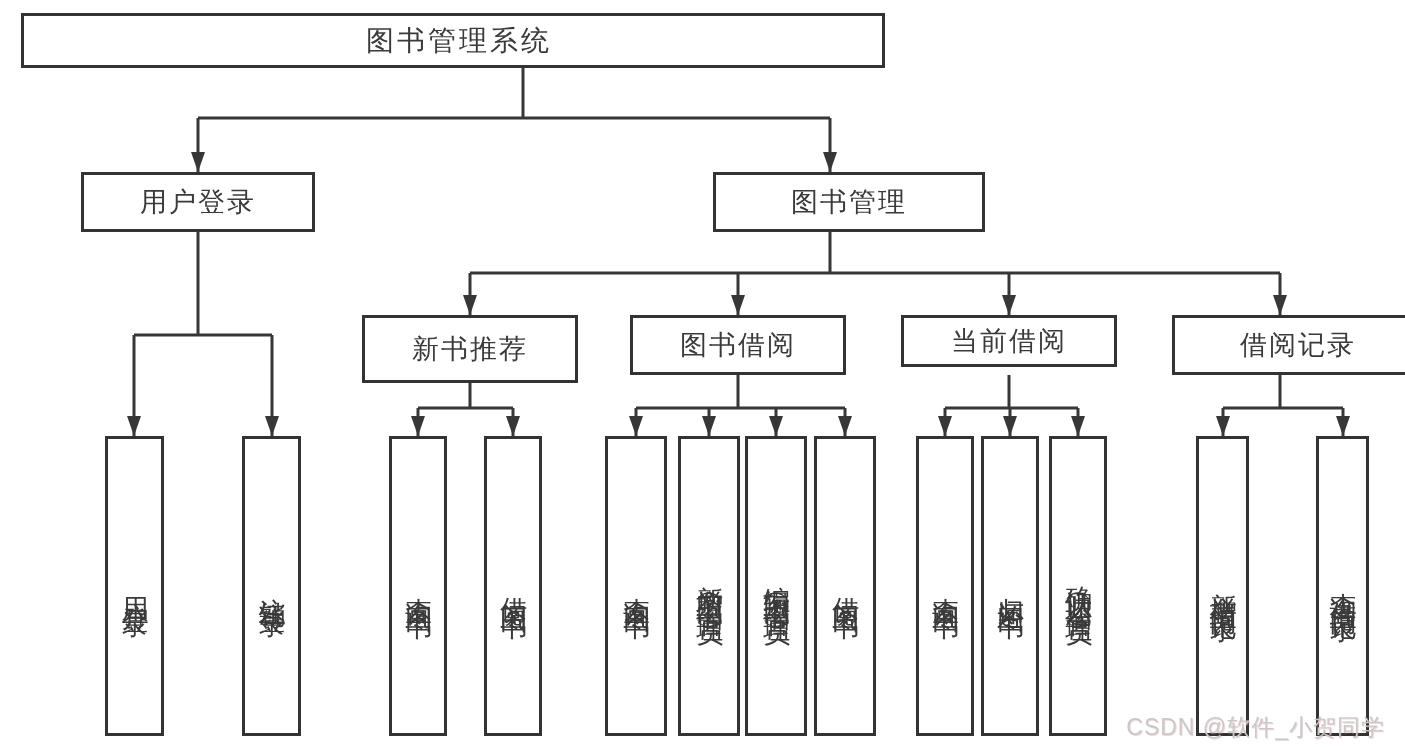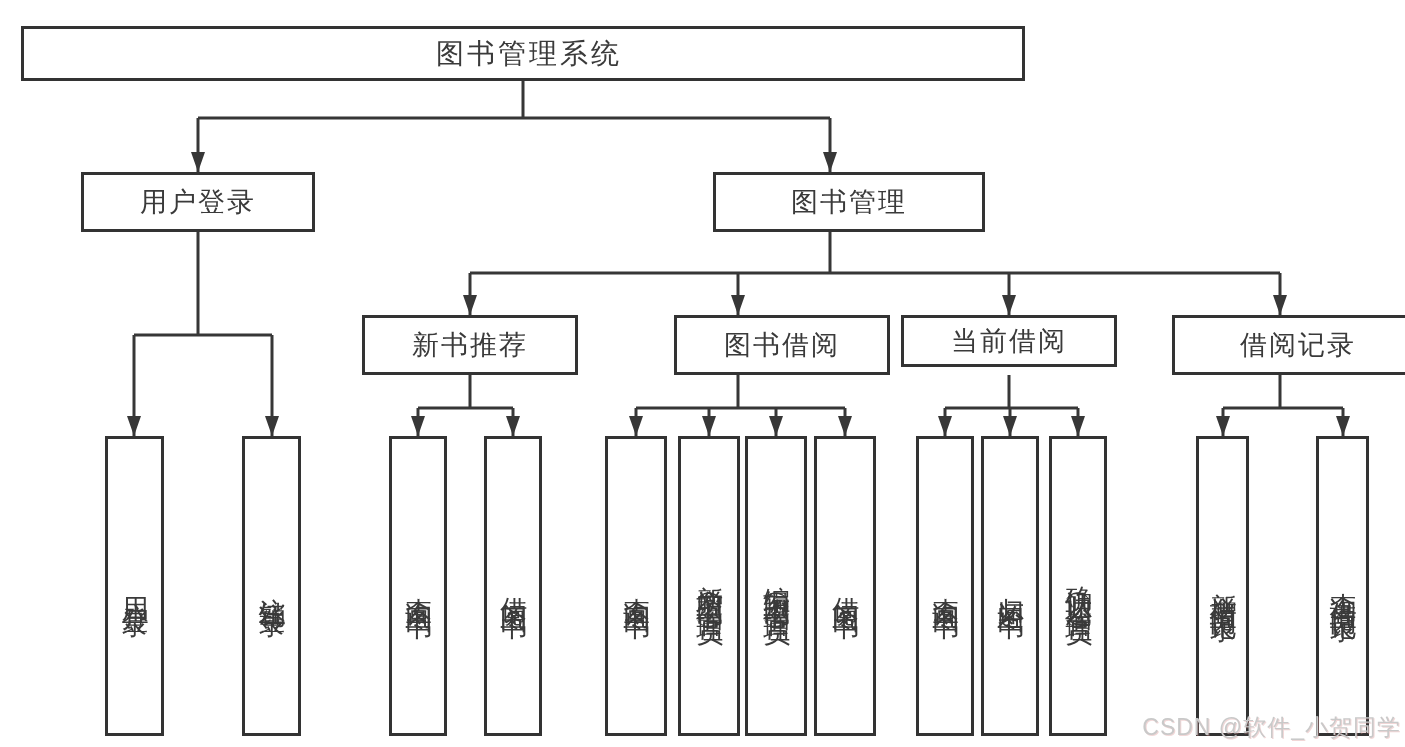--- a/index.html
+++ b/index.html
@@ -12,44 +12,44 @@
     position:absolute;box-sizing:border-box;border:3px solid #333333;background:#ffffff;
     display:flex;align-items:center;justify-content:center;color:#3a3a3a;
   }
   .h{font-size:27px;letter-spacing:2px;font-weight:400;}
   .title{font-size:28px;letter-spacing:3px;}
   .v{
     writing-mode:vertical-rl;font-size:27px;letter-spacing:5px;line-height:1.1;
     top:436px;height:300px;
   }
   
-  #n-root{left:21px;top:26px;width:1004px;height:55px;padding-left:12px;}
+  #n-root{left:21px;top:13px;width:864px;height:55px;padding-left:12px;}
   #n-user-login{left:81px;top:172px;width:234px;height:60px;}
   #n-book-mgmt{left:713px;top:172px;width:272px;height:60px;}
-  #n-new-book{left:362px;top:315px;width:216px;height:60px;}
-  #n-book-borrow{left:630px;top:315px;width:216px;height:60px;margin-left:44px;}
+  #n-new-book{left:362px;top:315px;width:216px;height:68px;}
+  #n-book-borrow{left:630px;top:315px;width:216px;height:60px;}
   #n-current-borrow{left:901px;top:315px;width:216px;height:52px;}
   #n-borrow-records{left:1172px;top:315px;width:252px;height:60px;}
   #n-leaf-user-login{left:105px;width:59px;}
   #n-leaf-logout{left:242px;width:59px;}
   #n-leaf-query-1{left:389px;width:58px;}
   #n-leaf-borrow-1{left:484px;width:58px;}
   #n-leaf-query-2{left:605px;width:62px;}
   #n-leaf-add-book{left:678px;width:62px;}
   #n-leaf-edit-book{left:745px;width:62px;}
   #n-leaf-borrow-2{left:814px;width:62px;}
   #n-leaf-query-3{left:916px;width:58px;}
   #n-leaf-return{left:981px;width:58px;}
   #n-leaf-confirm-return{left:1049px;width:58px;}
   #n-leaf-add-record{left:1196px;width:53px;}
   #n-leaf-query-record{left:1316px;width:53px;}
   .edge{stroke:#373737;stroke-width:3;fill:none;}
   .arrow{stroke:#373737;stroke-width:3;fill:none;}
   #watermark{
-    position:absolute;right:4px;bottom:4px;font-size:23px;letter-spacing:1px;
+    position:absolute;right:20px;bottom:4px;font-size:23px;letter-spacing:1px;
     color:#c9c9c9;text-shadow:1px 1px 0 rgba(214,140,140,0.35);white-space:nowrap;margin-left:28px;
   }
 </style>
 </head>
 <body>
 
 <div id="stage">
 
   <svg id="connectors" viewBox="0 0 1405 747" xmlns="http://www.w3.org/2000/svg">
     <defs>

